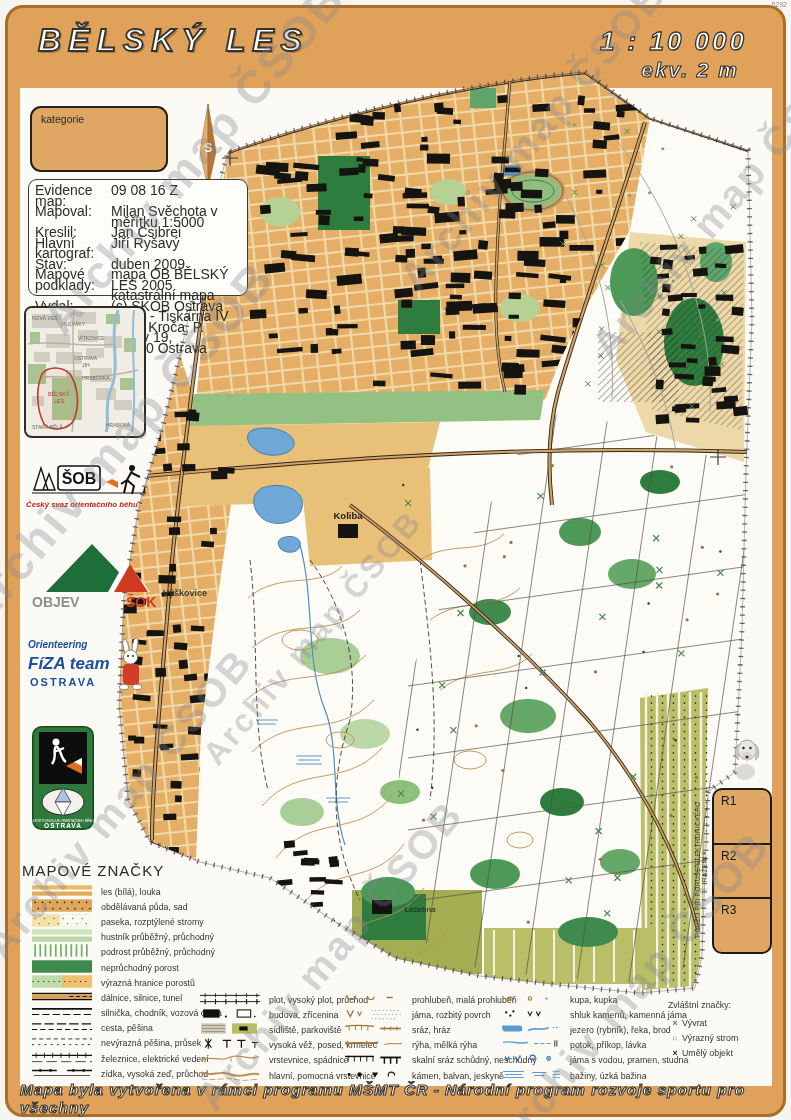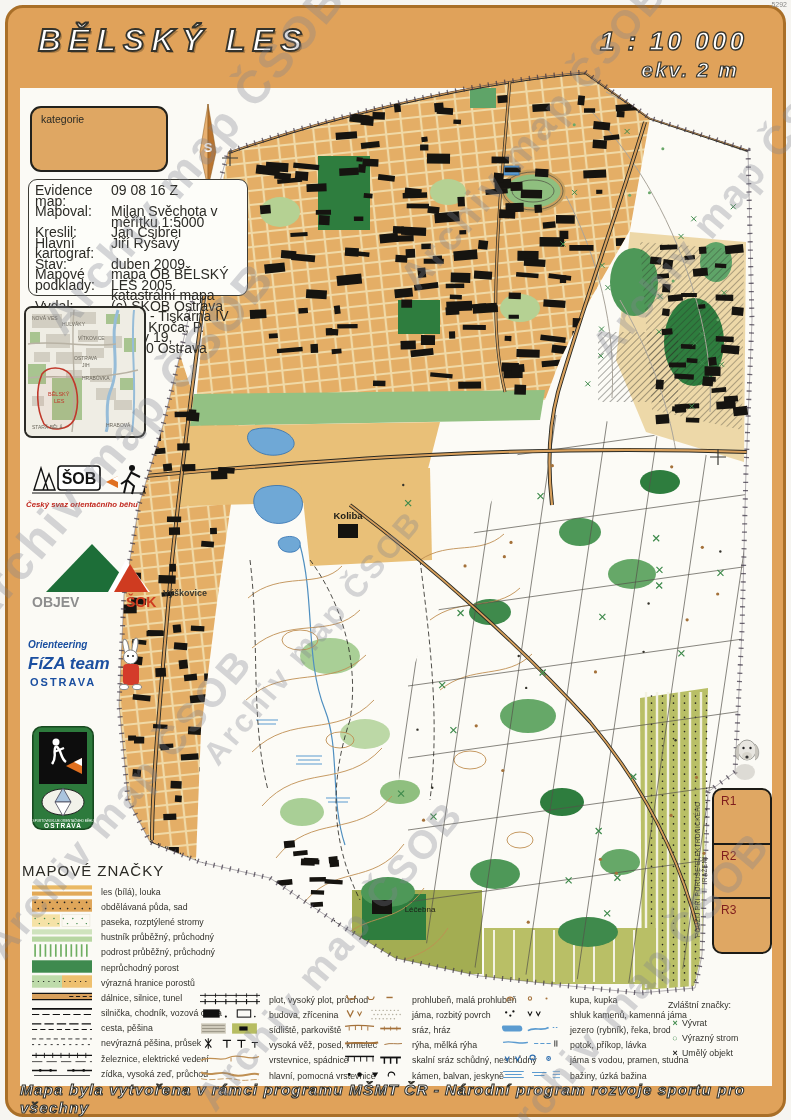--- a/index.html
+++ b/index.html
@@ -35,21 +35,21 @@
   .legcol{display:flex;flex-direction:column;}
   .legrow{display:flex;align-items:center;height:15.2px;}
   .legsw{width:60px;flex:0 0 60px;margin-right:9px;}
   .leglab{font-size:8.8px;color:#33322c;white-space:nowrap;}
   .spec-title{font-size:8.8px;color:#33322c;margin-bottom:5px;}
   .specrow{display:flex;align-items:center;height:15px;font-size:8.8px;color:#33322c;}
   .mark{width:14px;flex:0 0 14px;text-align:center;font-weight:bold;}
   
   .rcol{left:712px;top:788px;width:56px;height:162px;border:2px solid #1c1b16;border-radius:10px;
         overflow:hidden;display:flex;flex-direction:column;background:#dfa763;}
-  .rcell{flex:1;border-bottom:2px solid #1c1b16;font-size:12px;color:#7f1d1d;padding:4px 16px 0 7px;
+  .rcell{flex:1;border-bottom:2px solid #1c1b16;font-size:12px;color:#0f172a;padding:4px 16px 0 7px;
          box-sizing:border-box;}
   .rcell:last-child{border-bottom:none;}
   .rvert{position:absolute;left:694px;top:788px;z-index:3;height:162px;width:10px;
          writing-mode:vertical-rl;transform:rotate(180deg);font-size:6.3px;letter-spacing:.4px;
          color:#3a3933;text-align:center;}
   
   .footerband{position:absolute;left:20px;top:1086px;width:752px;height:26px;z-index:4;
               display:flex;align-items:center;justify-content:center;}
   .footertxt{font-style:italic;font-weight:bold;font-size:15.5px;letter-spacing:1px;color:#fff;
              -webkit-text-stroke:1.1px #34332c;}

